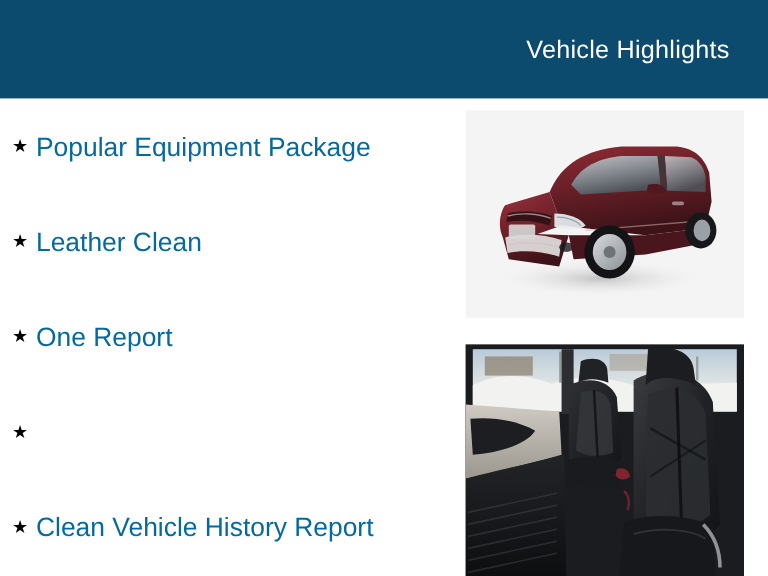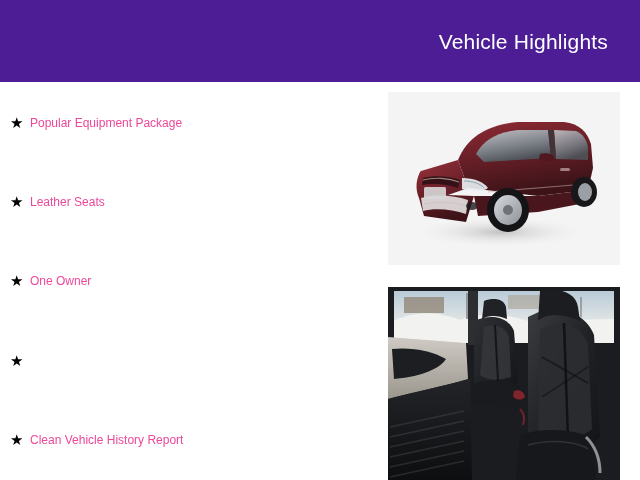--- a/index.html
+++ b/index.html
@@ -15,21 +15,21 @@
     position: relative;
   }
 
   
   .header-banner {
     position: absolute;
     left: 0;
     top: 0;
     width: 640px;
     height: 82px;
-    background: #4c1d95;
+    background: #0c4a6e;
     box-sizing: border-box;
   }
   .header-title {
     position: absolute;
     right: 32px;
     top: 31px;
     color: #ffffff;
     font-size: 21px;
     font-weight: 400;
     letter-spacing: 0.2px;
@@ -65,22 +65,22 @@
   .bullet-star {
     display: inline-block;
     width: 20px;
     font-size: 15px;
     color: #000000;
     line-height: 22px;
     text-align: left;
     flex: 0 0 20px;
   }
   .highlight-label {
-    font-size: 12px;
-    color: #ec4899;
+    font-size: 22px;
+    color: #0369a1;
     line-height: 22px;
   }
 
   
   .photo-column {
     position: absolute;
     left: 388px;
     top: 92px;
     width: 232px;
     height: 388px;
@@ -113,26 +113,26 @@
 
 <ul class="highlights-list">
 
   <li class="highlight-item">
     <span class="bullet-star">★</span>
     <span class="highlight-label">Popular Equipment Package</span>
   </li>
 
   <li class="highlight-item">
     <span class="bullet-star">★</span>
-    <span class="highlight-label">Leather Seats</span>
-  </li>
-
-  <li class="highlight-item">
-    <span class="bullet-star">★</span>
-    <span class="highlight-label">One Owner</span>
+    <span class="highlight-label">Leather Clean</span>
+  </li>
+
+  <li class="highlight-item">
+    <span class="bullet-star">★</span>
+    <span class="highlight-label">One Report</span>
   </li>
 
   <li class="highlight-item">
     <span class="bullet-star">★</span>
   </li>
 
   <li class="highlight-item">
     <span class="bullet-star">★</span>
     <span class="highlight-label">Clean Vehicle History Report</span>
   </li>

